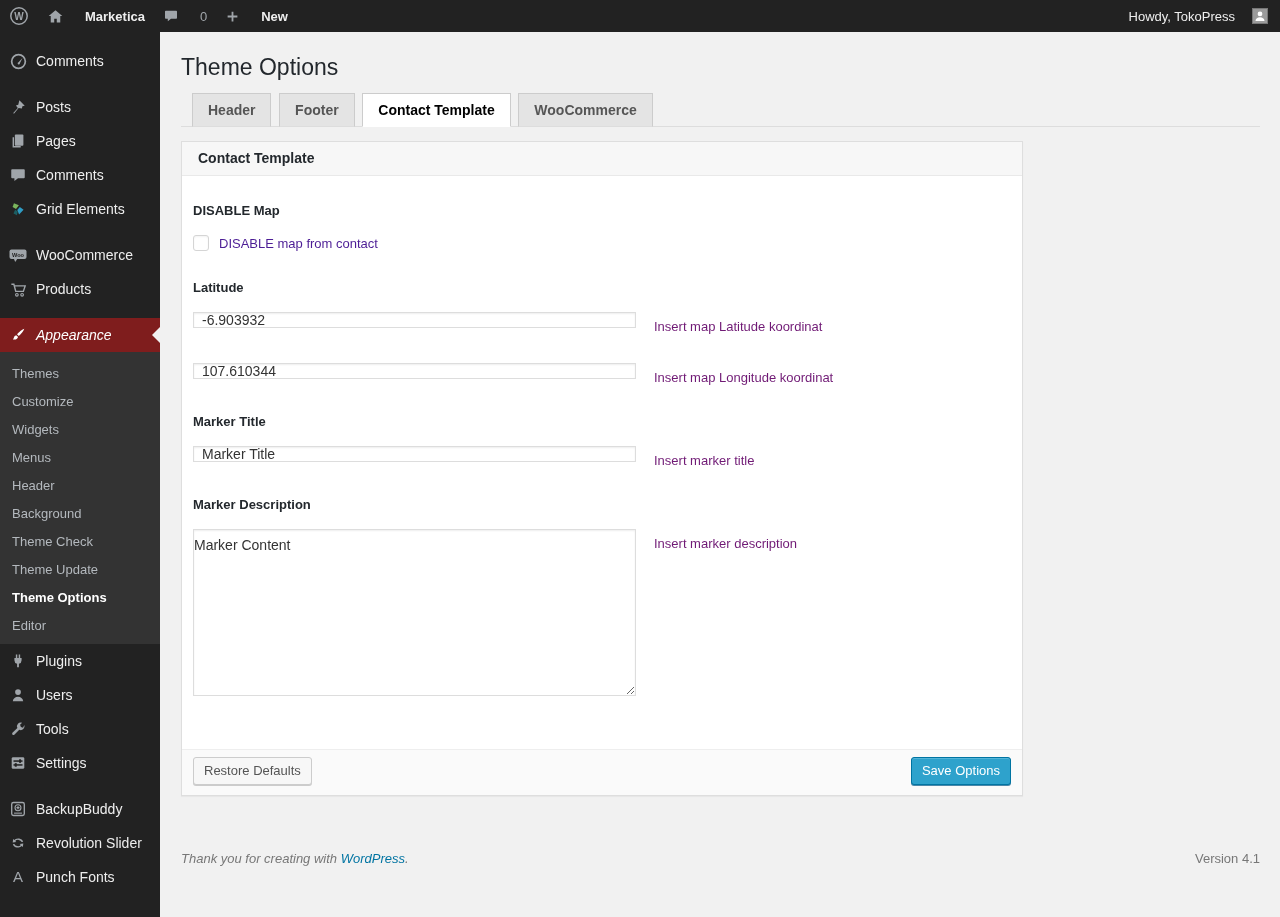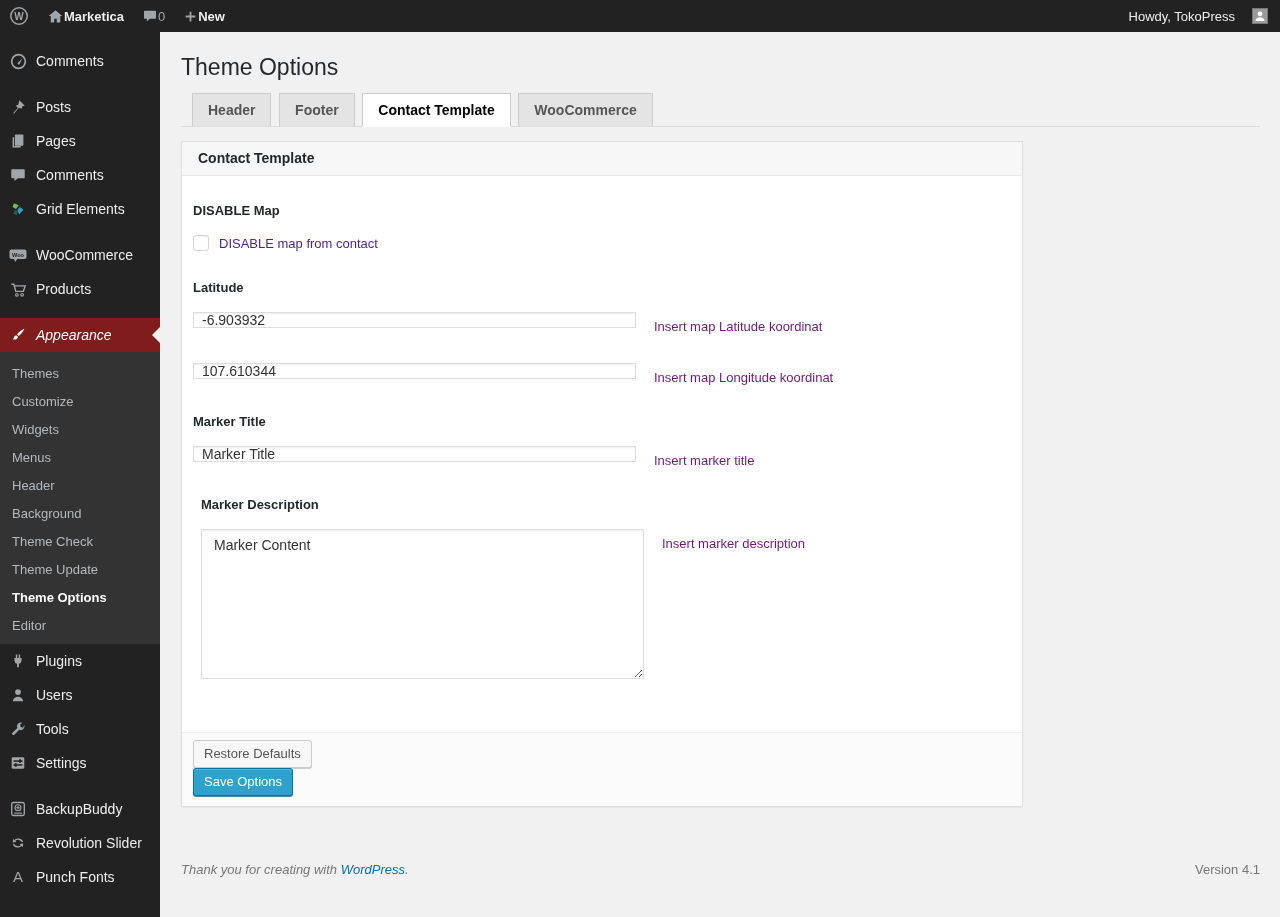--- a/index.html
+++ b/index.html
@@ -10,21 +10,21 @@
     width:1280px; height:917px; overflow:hidden;
   }
   
   #adminbar {
     position:fixed; top:0; left:0; right:0; height:32px;
     background:#222; color:#eee; display:flex; align-items:center;
     z-index:50; font-size:13px;
   }
   .ab-item { display:flex; align-items:center; height:32px; padding:0 9px; color:#eee; cursor:pointer; }
   .ab-item .ico { display:flex; align-items:center; color:#a0a5aa; }
-  .ab-item .ico + span { margin-left:0; }
+  .ab-item .ico + span { margin-left:21px; }
   .ab-count { color:#a0a5aa; margin-left:5px; }
   .ab-right { margin-left:auto; display:flex; align-items:center; padding-right:12px; }
   .avatar { width:16px; height:16px; margin-left:8px; background:#9b9b9b; border:1px solid #777; display:flex; align-items:center; justify-content:center; }
   
   #sidebar {
     position:fixed; top:32px; left:0; bottom:0; width:160px;
     background:#222; padding-top:12px; z-index:40;
   }
   .menu-item {
     position:relative; display:flex; align-items:center;
@@ -49,40 +49,40 @@
   .nav-tab {
     display:inline-block; border:1px solid #ccc; border-bottom:1px solid #ddd;
     background:#e4e4e4; color:#555; font-size:14px; font-weight:600;
     padding:8px 15px; margin:0 4px -1px 0; line-height:16px; cursor:pointer;
   }
   .nav-tab.active { background:#fff; color:#000; border-bottom-color:#fff; }
   .postbox { width:842px; background:#fff; border:1px solid #dedede; margin-top:14px; box-shadow:0 1px 1px rgba(0,0,0,.04); }
   .postbox-header { background:#f7f7f7; border-bottom:1px solid #e9e9e9; padding:9px 16px; font-size:14px; font-weight:bold; color:#23282d; line-height:15px; }
   .postbox-body { padding:27px 15px 53px 11px; }
   .field { margin-bottom:29px; }
-  .field:last-child { margin-bottom:0;margin-left:8px; }
+  .field:last-child { margin-bottom:0; }
   .field-label { font-weight:700; font-size:13px; color:#23282d; margin-bottom:17px; }
   .field-row { display:flex; align-items:flex-start; }
   .text-input {
     width:443px; height:16px; border:1px solid #ddd; background:#fff;
     padding:0 8px; font-size:14px; color:#333; font-family:inherit;
     box-shadow:inset 0 1px 2px rgba(0,0,0,.07); border-radius:0;
   }
-  textarea.text-input { height:150px; padding:6px 12px; resize:both; line-height:18px; }
+  textarea.text-input { height:167px; padding:6px 0; resize:both; line-height:18px; }
   .hint { margin-left:18px; padding-top:7px; font-size:13px; color:#701a75; }
   .check-row { display:flex; align-items:center; }
   .checkbox {
     -webkit-appearance:none; appearance:none; width:16px; height:16px;
     border:1px solid #d5d5d5; border-radius:3px; background:#fff; margin-right:10px; cursor:pointer;
     box-shadow:inset 0 1px 2px rgba(0,0,0,.05);
   }
   .check-label { color:#4c1d95; font-size:13px; }
   .postbox-footer {
     background:#fafafa; border-top:1px solid #eee; padding:7px 11px 10px;
-    display:flex; justify-content:space-between; align-items:flex-start;flex-direction:column;
+    display:flex; justify-content:space-between; align-items:flex-start;
   }
   .button {
     display:inline-block; height:28px; line-height:26px; padding:0 10px;
     border-radius:3px; font-size:13px; cursor:pointer; font-family:inherit;
   }
   .button-secondary { background:#f7f7f7; border:1px solid #ccc; color:#555; box-shadow:0 1px 0 #ccc; }
   .button-primary {
     background:#2ea2cc; border:1px solid #0074a2; color:#fff;
     box-shadow:inset 0 1px 0 rgba(120,200,230,.5), 0 1px 0 rgba(0,86,132,.7);
   }

